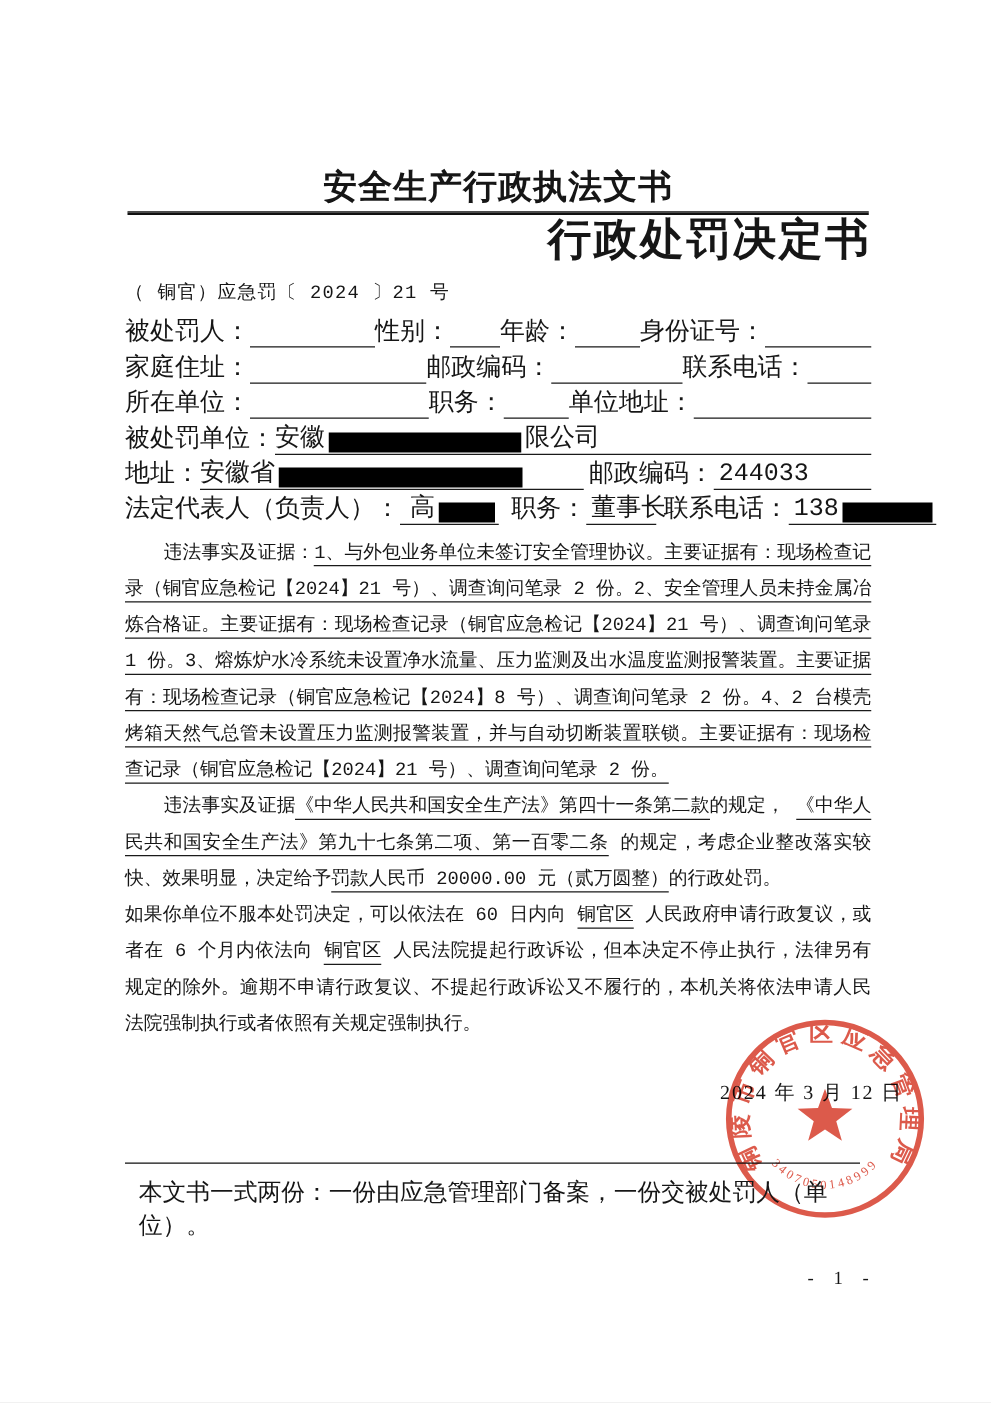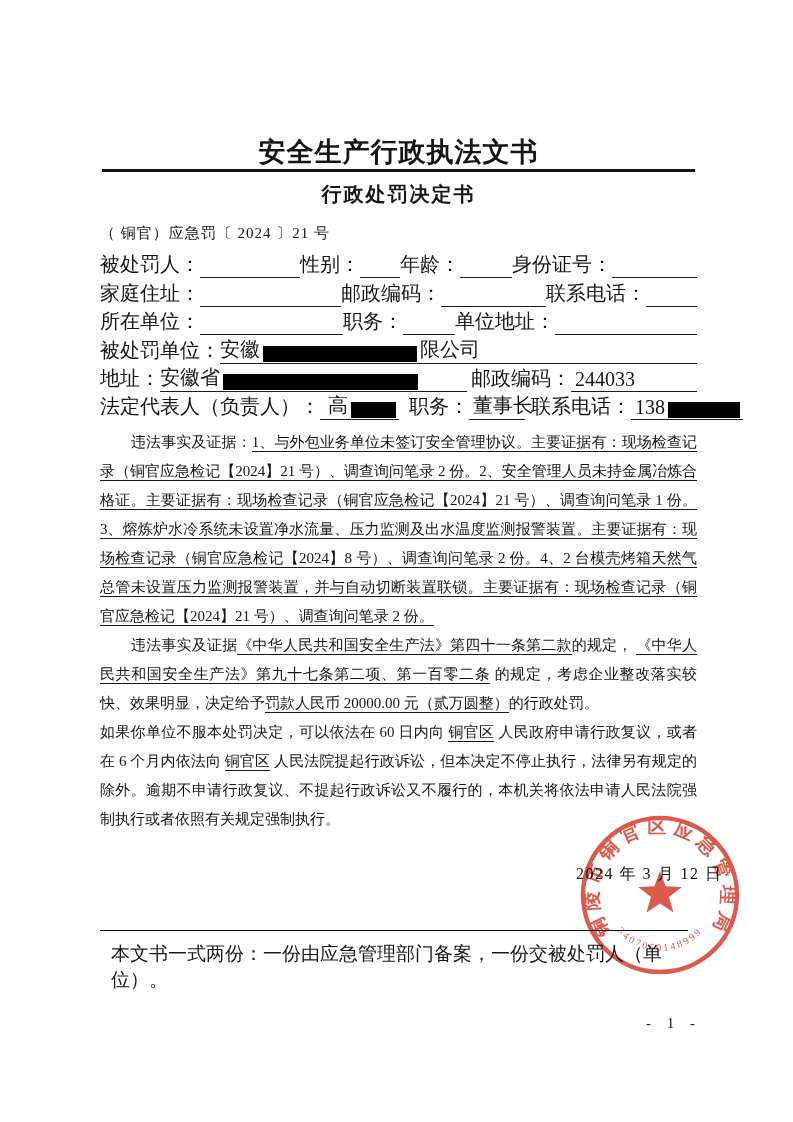--- a/index.html
+++ b/index.html
@@ -4,25 +4,25 @@
 <style>
   :root { --stamp-red: #d84332; --ink: #161616; --line: #1a1a1a; }
   * { box-sizing: border-box; }
   html,body { margin:0; padding:0; background:#e8e8e8; }
   .sheet {
     position:relative; width:793px; height:1122px; margin:0 auto;
     background:#ffffff; overflow:hidden;
     font-family:"Liberation Serif","DejaVu Serif",serif;
     color:var(--ink);
   }
-  .content { position:absolute; left:100px; top:136px; width:597px; }
+  .content { position:absolute; left:100px; top:136px; width:597px;font-family:Liberation Mono, monospace; }
 
   .title1 { margin:0; text-align:center; font-size:27px; font-weight:bold; line-height:32px; letter-spacing:1px; }
   .double-rule { height:3px; border-top:1.5px solid #111; border-bottom:2px solid #111; margin:1px 2px 0 2px; }
-  .title2 { margin:5px 0 0 0; text-align:center; font-size:20px; font-weight:bold; line-height:34px; letter-spacing:2px; }
+  .title2 { margin:5px 0 0 0; text-align:right; font-size:35px; font-weight:bold; line-height:34px; letter-spacing:2px; }
   .docno { text-align:left; font-size:15px; margin-top:13px; letter-spacing:1px; }
 
   .form { margin-top:7px; font-size:20px; }
   .frow { display:flex; align-items:flex-end; height:28.4px; white-space:nowrap; }
   .lbl { flex:none; }
   .fill { flex:none; border-bottom:1px solid var(--line); height:1.1em; }
   .grow { flex:1 1 auto; }
   .useg { display:flex; align-items:flex-end; border-bottom:1px solid var(--line); }
   .useg .redact { margin:0 3px 1px 3px; }
   .redact { display:inline-block; background:#000; height:16px; flex:none; }

